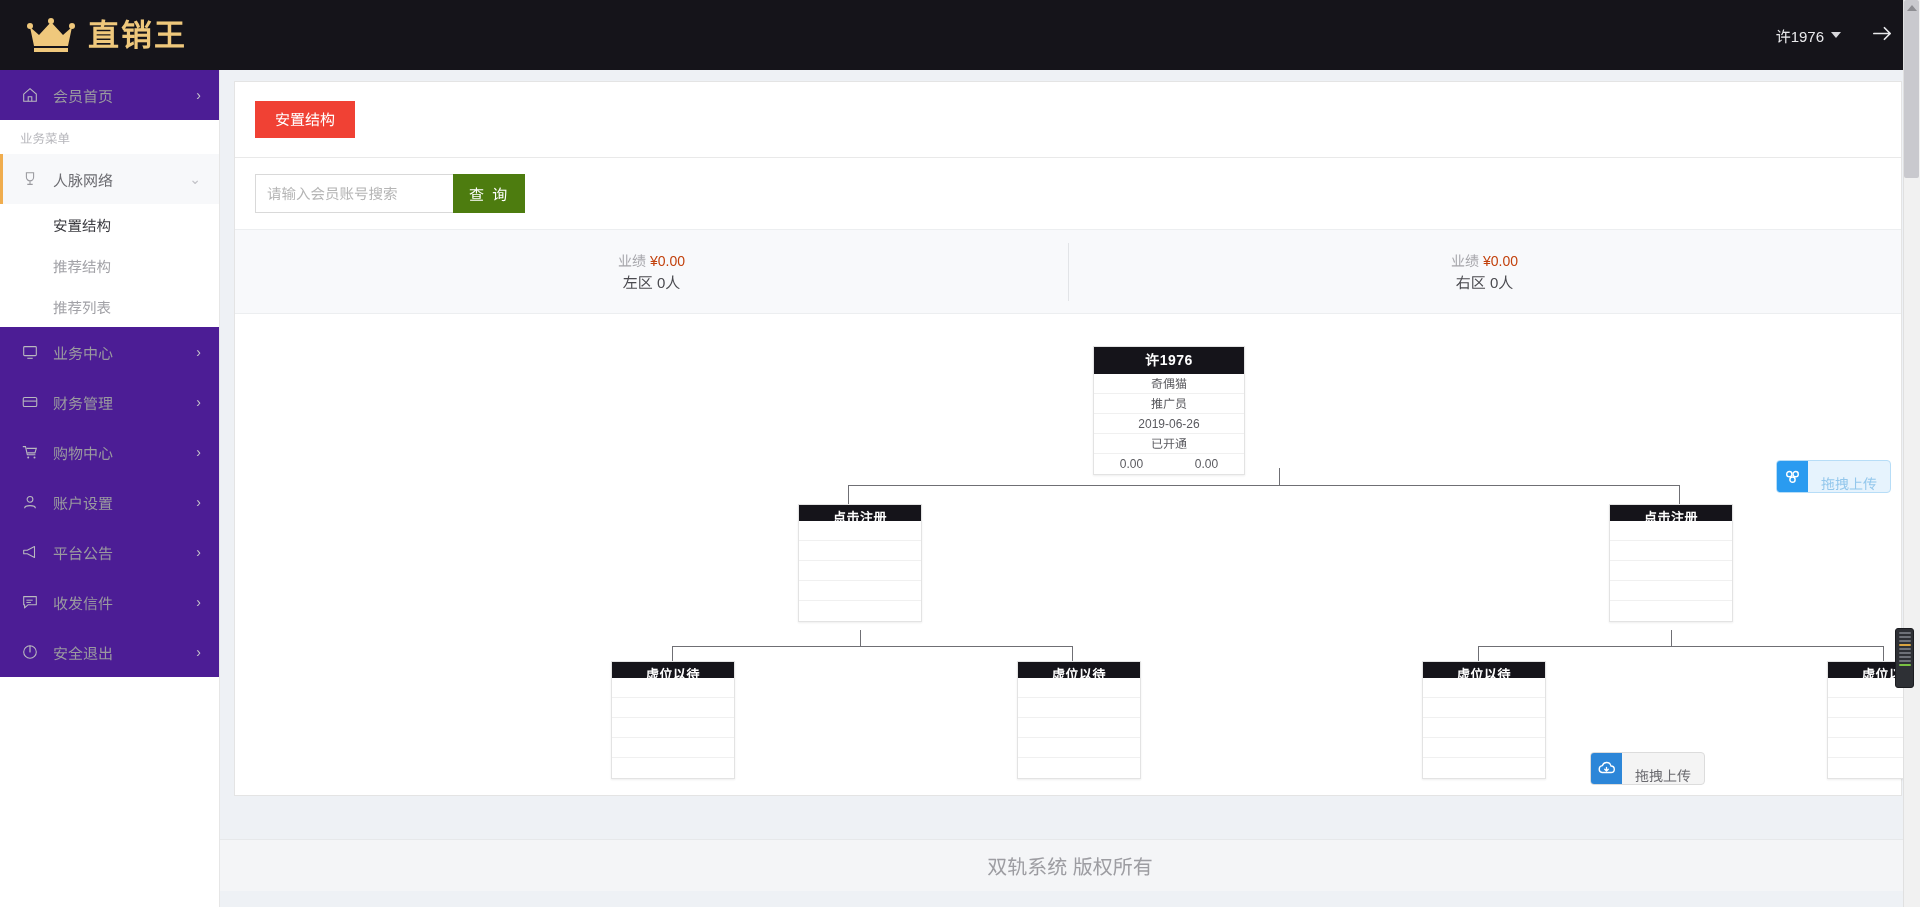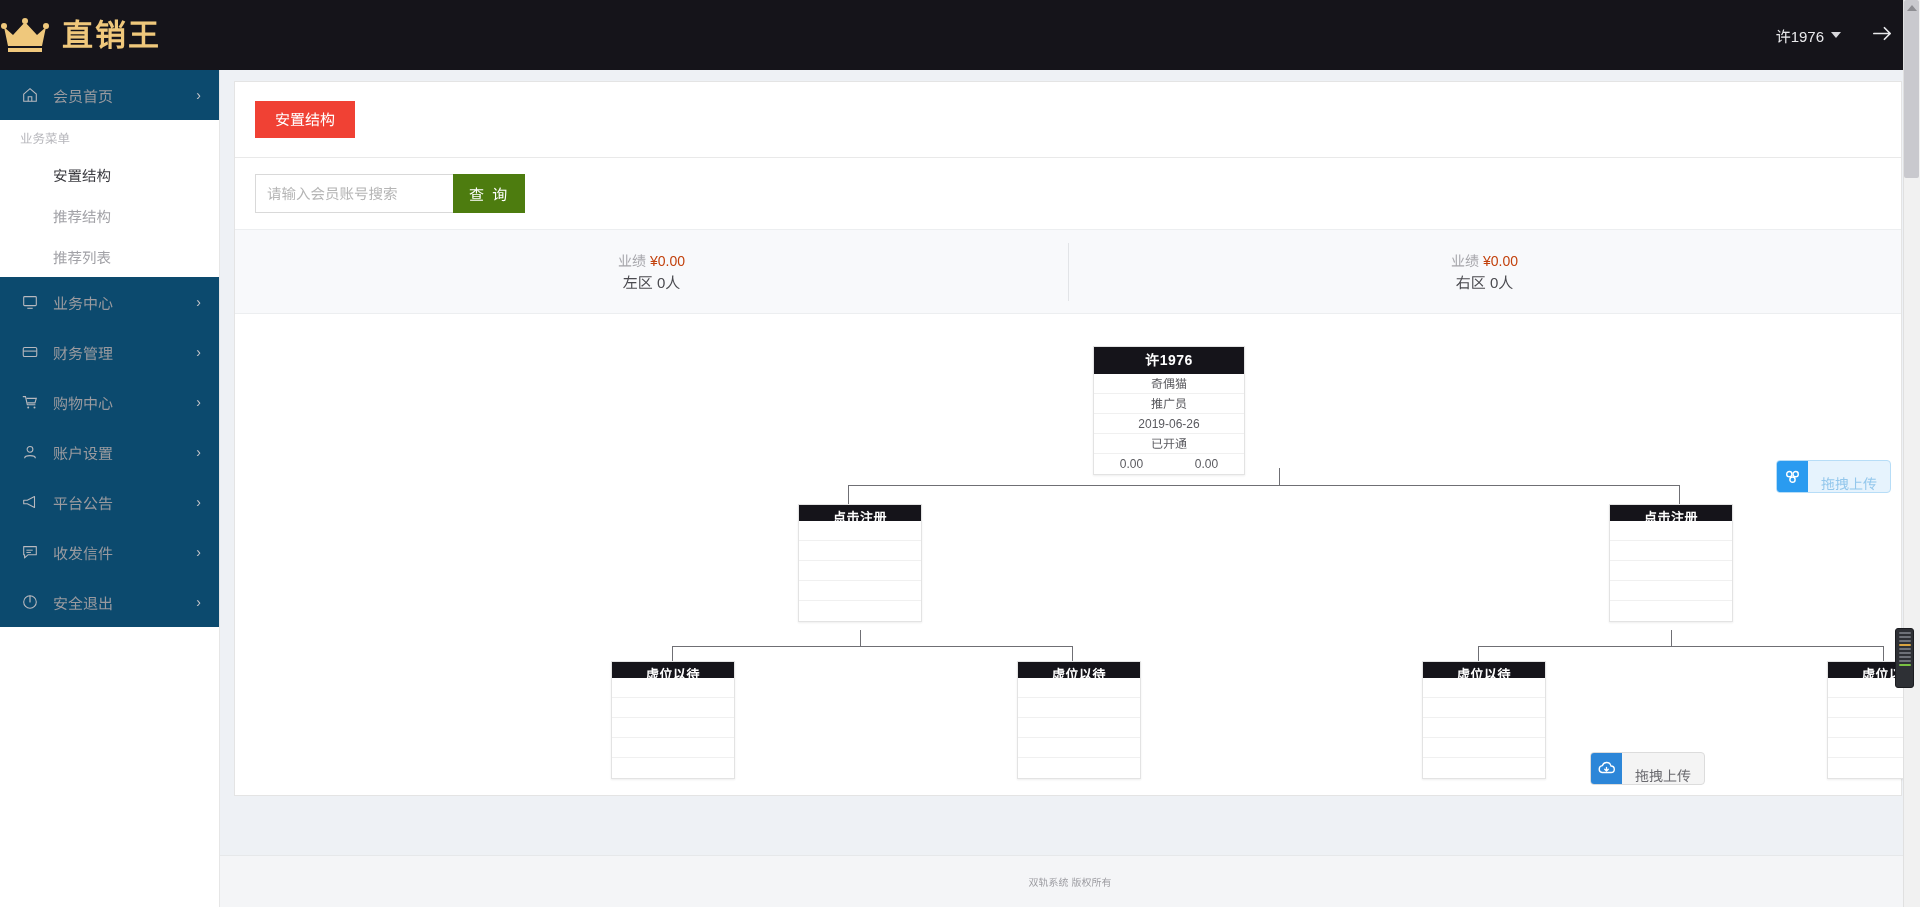--- a/index.html
+++ b/index.html
@@ -14,21 +14,21 @@
   
   .topbar {
     position: absolute; top: 0; left: 0;
     width: 1920px; height: 70px;
     background: #15141a;
     display: flex; align-items: center;
     z-index: 40;
   }
   .brand {
     display: flex; align-items: center;
-    gap: 12px;
+    padding-left: 26px; gap: 12px;
   }
   .crown-icon { width: 50px; height: 36px; display: block; }
   .brand-text {
     color: #efc87c;
     font-size: 31px;
     font-weight: 700;
     letter-spacing: 2px;
     line-height: 1;
   }
   .topbar-right {
@@ -60,21 +60,21 @@
     z-index: 30;
   }
   .nav-item {
     position: relative;
     height: 50px;
     display: flex; align-items: center;
     padding: 0 18px 0 20px;
     color: #9a9a9f;
     font-size: 15px;
     cursor: pointer;
-    background: #0c4a6e;
+    background: #4c1d95;
   }
   .nav-item .ni-icon {
     width: 20px; height: 20px;
     margin-right: 13px;
     flex: 0 0 20px;
     display: flex; align-items: center; justify-content: center;
   }
   .nav-item .ni-label { flex: 1 1 auto; white-space: nowrap; }
   .nav-item .ni-chev {
     color: #c3c3c8; font-size: 14px; line-height: 1;
@@ -273,26 +273,26 @@
     right: 196px; bottom: 10px;
     border: 1px solid #dcdcdc;
     background: #f4f4f4;
   }
   .upload-bottom .uw-label { color: #6a6a6f; }
   .upload-bottom .uw-icon { background: #2c86d8; }
 
   
   .footer {
     position: absolute;
-    left: 220px; bottom: 0;
+    left: 220px; bottom: 16px;
     width: 1700px; height: 52px;
     background: #f4f5f7;
     border-top: 1px solid #e6e8ea;
     display: flex; align-items: center; justify-content: center;
-    font-size: 10px;
+    font-size: 20px;
     color: #9d9da2;
     z-index: 5;
   }
 
   
   .scrollbar-track {
     position: absolute;
     right: 0; top: 0;
     width: 17px; height: 907px;
     background: #f1f1f1;
@@ -368,20 +368,30 @@
         <path d="M3 9 L10 3 L17 9 V17 H3 Z" fill="none" stroke="#b9b9be" stroke-width="1.2"></path>
         <path d="M8 17 V12 H12 V17" fill="none" stroke="#b9b9be" stroke-width="1.2"></path>
       </svg>
     </span>
     <span class="ni-label">会员首页</span>
     <span class="ni-chev">›</span>
   </div>
 
   <div class="nav-group-title">业务菜单</div>
 
+  <div class="nav-item active">
+    <span class="ni-icon">
+      <svg viewBox="0 0 20 20" width="18" height="18" aria-hidden="true">
+        <path d="M6 3 H14 V8 A4 4 0 0 1 6 8 Z" fill="none" stroke="#9a9a9f" stroke-width="1.2"></path>
+        <path d="M10 12 V16 M7 16 H13" fill="none" stroke="#9a9a9f" stroke-width="1.2"></path>
+      </svg>
+    </span>
+    <span class="ni-label">人脉网络</span>
+    <span class="ni-chev">⌄</span>
+  </div>
 
   <div class="nav-sub active">
     <span>安置结构</span>
   </div>
   <div class="nav-sub">
     <span>推荐结构</span>
   </div>
   <div class="nav-sub">
     <span>推荐列表</span>
   </div>

